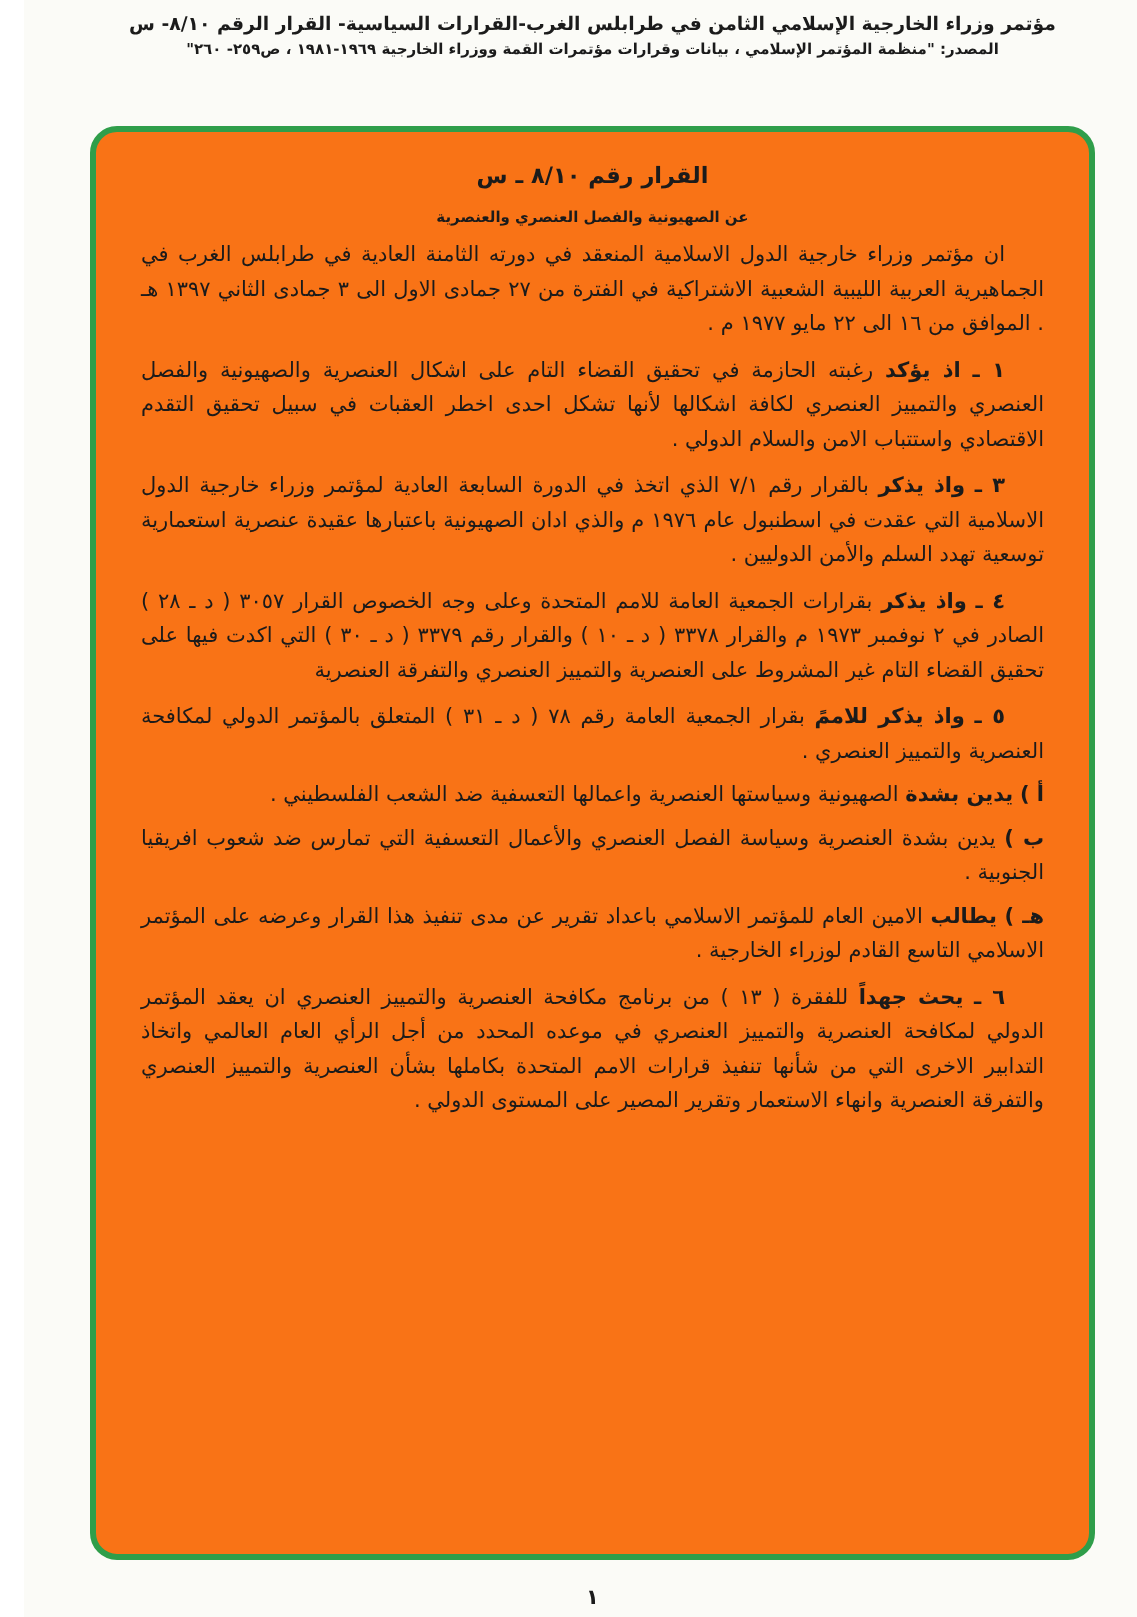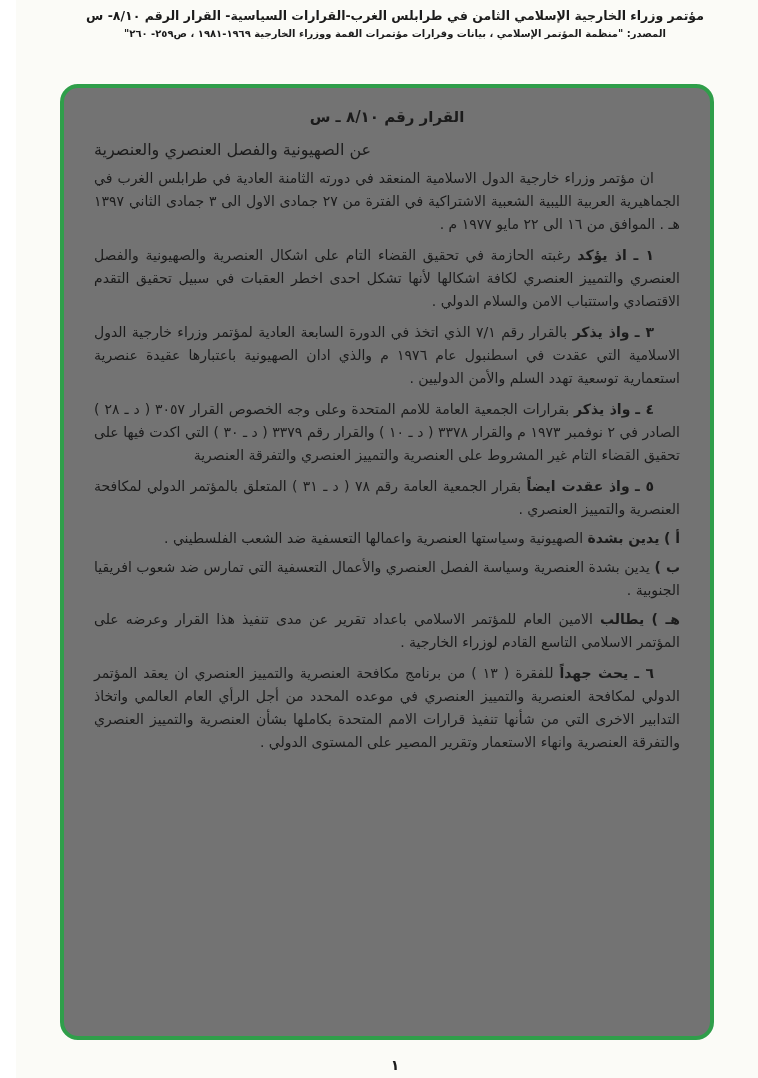--- a/index.html
+++ b/index.html
@@ -15,39 +15,39 @@
     margin-left: 16px;
   }
   .header { padding-top: 8px; text-align: center; }
   .header-line1 { font-size: 12.5px; font-weight: 700; }
   .header-line2 { font-size: 10px; font-weight: 700; margin-top: 5px; }
 
   .frame {
     box-sizing: border-box;
     position: absolute;
     top: 84px;
-    right: 60px;
+    right: 44px;
     left: 44px;
     height: 956px;
     border: 4px solid #2f9e4a;
     border-radius: 18px;
     padding: 12px 30px 8px 30px;
     overflow: hidden;
-    background: #737373;
+    background: #f97316;
   }
   .doc-title {
     text-align: center;
     font-weight: 700;
     font-size: 15px;
     margin: 8px 0 0 0;
   }
   .doc-subtitle {
-    text-align: left;
-    font-weight: 400;
-    font-size: 16px;
+    text-align: center;
+    font-weight: 700;
+    font-size: 10px;
     margin: 14px 0 8px 0;
   }
   .para {
     font-size: 14px;
     line-height: 23px;
     text-align: justify;
     margin: 8px 0 0 0;
   }
   .para.indent { text-indent: 26px; }
   .para.letter { margin-top: 6px; }
@@ -96,21 +96,21 @@
     </p>
 
     <p class="para indent">
       <span class="marker">٤ ـ</span>
       <span class="lead">واذ يذكر</span>
       <span>بقرارات الجمعية العامة للامم المتحدة وعلى وجه الخصوص القرار ٣٠٥٧ ( د ـ ٢٨ ) الصادر في ٢ نوفمبر ١٩٧٣ م والقرار ٣٣٧٨ ( د ـ ١٠ ) والقرار رقم ٣٣٧٩ ( د ـ ٣٠ ) التي اكدت فيها على تحقيق القضاء التام غير المشروط على العنصرية والتمييز العنصري والتفرقة العنصرية</span>
     </p>
 
     <p class="para indent">
       <span class="marker">٥ ـ</span>
-      <span class="lead">واذ عقدت ايضاً</span>
+      <span class="lead">واذ يذكر للاممً</span>
       <span>بقرار الجمعية العامة رقم ٧٨ ( د ـ ٣١ ) المتعلق بالمؤتمر الدولي لمكافحة العنصرية والتمييز العنصري .</span>
     </p>
 
     <p class="para letter">
       <span class="marker">أ )</span>
       <span class="lead">يدين بشدة</span>
       <span>الصهيونية وسياستها العنصرية واعمالها التعسفية ضد الشعب الفلسطيني .</span>
     </p>
 
     <p class="para letter">

